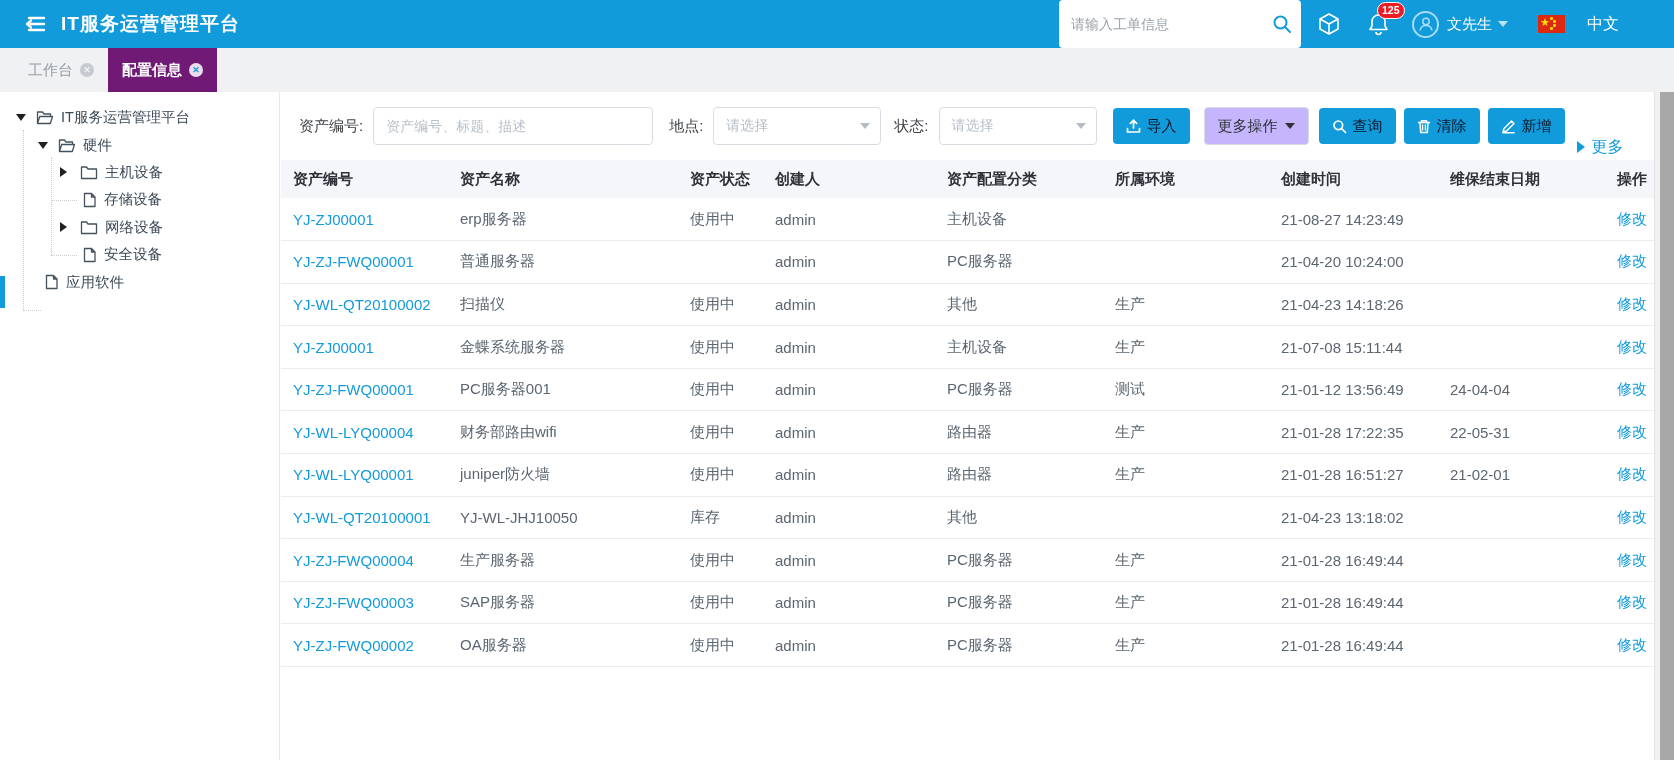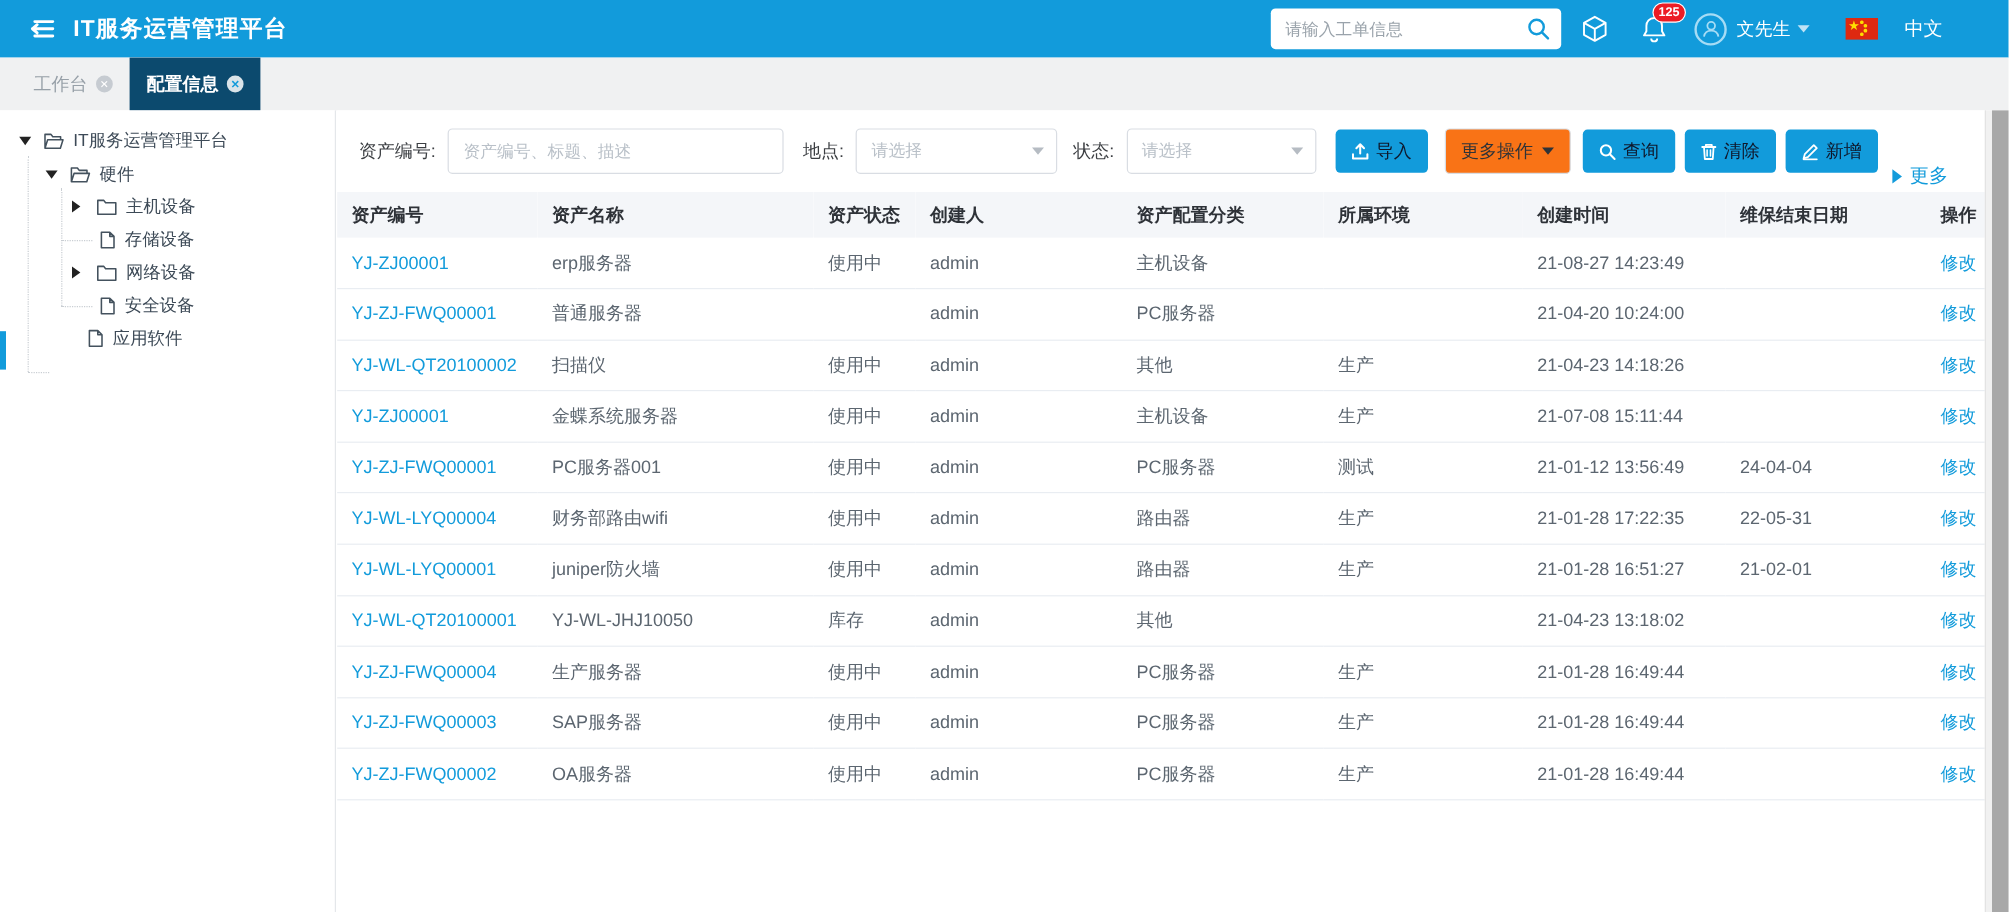--- a/index.html
+++ b/index.html
@@ -5,21 +5,21 @@
   * { margin:0; padding:0; box-sizing:border-box; }
   html,body { width:1674px; height:760px; }
   body { font-family:"Liberation Sans","DejaVu Sans",sans-serif; background:#fff; }
   .app { position:relative; width:1674px; height:760px; overflow:hidden; background:#fff; }
 
   
   .topbar { position:absolute; left:0; top:0; width:100%; height:48px; background:#129bdb;
             display:flex; align-items:center; padding:0 55px 0 20px; }
   .collapse-btn { width:26px; height:22px; cursor:pointer; flex:none; }
   .app-title { color:#fff; font-size:19px; font-weight:bold; margin-left:15px; letter-spacing:1px; white-space:nowrap; }
-  .hsearch { margin-left:auto; width:242px; height:34px; background:#fff; border-radius:4px;
+  .hsearch { margin-left:auto; width:242px; height:48px; background:#fff; border-radius:4px;
              display:flex; align-items:center; padding:0 8px 0 12px; }
   .hsearch input { border:none; outline:none; flex:1; font-size:14px; color:#333; min-width:0;
                    font-family:inherit; }
   .hsearch input::placeholder { color:#9aa3ab; }
   .top-ic { flex:none; display:flex; align-items:center; justify-content:center; cursor:pointer; }
   .cube-ic { margin-left:16px; }
   .bell-wrap { position:relative; margin-left:26px; }
   .badge { position:absolute; top:-10px; left:10px; background:#ec1c24; color:#fff; font-size:10.5px;
            font-weight:bold; line-height:13px; padding:1px 4px; border-radius:9px; border:1.5px solid #fff; }
   .avatar { margin-left:22px; width:27px; height:27px; border-radius:50%; border:2px solid #a6dcf5;
@@ -29,60 +29,60 @@
                 border-top:6px solid #bfe3f6; margin-left:6px; cursor:pointer; }
   .flag { position:relative; width:27px; height:18px; background:#de2910; margin-left:30px; flex:none; }
   .flag .big-star { position:absolute; left:2px; top:-2px; color:#ffde00; font-size:11px; line-height:18px; }
   .flag .dot { position:absolute; width:2.5px; height:2.5px; background:#ffde00; border-radius:50%; }
   .lang { color:#fff; font-size:16px; margin-left:22px; cursor:pointer; white-space:nowrap; }
 
   
   .tabbar { position:absolute; left:0; top:48px; width:100%; height:44px; background:#f0f1f2;
             display:flex; align-items:stretch; padding-left:14px; }
   .tab { display:flex; align-items:center; padding:0 14px; font-size:15px; color:#97a0a8; cursor:pointer; }
-  .tab.active { background:#0c4a6e; color:#fff; font-weight:bold;font-family:Liberation Serif, serif; }
+  .tab.active { background:#701a75; color:#fff; font-weight:bold;font-family:Liberation Serif, serif; }
   .tab-close { width:14px; height:14px; border-radius:50%; background:#c6cbd1; color:#fff;
                font-size:9px; line-height:14px; text-align:center; margin-left:7px; cursor:pointer; }
   .tab.active .tab-close { background:rgba(255,255,255,.85); color:#129bdb; }
 
   
   .sidebar { position:absolute; left:0; top:92px; width:280px; bottom:0; background:#fff;
              border-right:1px solid #e4e7ea; }
   .tree { position:relative; padding-top:12px; }
   .tnode { height:27.4px; display:flex; align-items:center; font-size:14.5px; color:#3d4a57;
            cursor:pointer; white-space:nowrap; position:relative; z-index:1; }
   .tnode .caret { width:11px; margin-right:9px; flex:none; display:flex; }
   .caret-down { width:0; height:0; border-left:5.5px solid transparent; border-right:5.5px solid transparent;
                 border-top:7px solid #222; }
   .caret-right { width:0; height:0; border-top:5.5px solid transparent; border-bottom:5.5px solid transparent;
                  border-left:7px solid #222; }
   .tnode .nico { margin-right:7px; flex:none; display:flex; }
   .pl0 { padding-left:16px; } .pl1 { padding-left:38px; } .pl2 { padding-left:60px; }
-  .pl1leaf { padding-left:72px; } .pl2leaf { padding-left:82px; }
+  .pl1leaf { padding-left:44px; } .pl2leaf { padding-left:82px; }
   .guide { position:absolute; border-left:1px dotted #c9ced3; width:0; z-index:0; }
   .stub  { position:absolute; border-top:1px dotted #c9ced3; height:0; z-index:0; }
   .side-indicator { position:absolute; left:0; top:184px; width:5px; height:32px; background:#129bdb; }
 
   
   .main { position:absolute; left:281px; top:92px; width:1373px; bottom:0; background:#fff; }
 
   .filterbar { position:absolute; left:18px; top:15px; height:38px; display:flex; align-items:center; }
   .flabel { font-size:15px; color:#3c3f43; margin-right:10px; white-space:nowrap; }
   .finput { width:280px; height:38px; border:1px solid #d9dde3; border-radius:4px; padding:0 12px;
             font-size:14px; color:#333; outline:none; font-family:inherit; }
   .finput::placeholder { color:#b9c0c8; }
   .fselect { height:38px; border:1px solid #d9dde3; border-radius:4px; display:flex; align-items:center;
              padding:0 10px 0 12px; font-size:14px; color:#b9c0c8; cursor:pointer; background:#fff; }
   .fselect .ph { flex:1; }
   .sel-caret { width:0; height:0; border-left:5px solid transparent; border-right:5px solid transparent;
                border-top:6px solid #b6bcc3; margin-left:8px; }
   .btn { height:36px; border:none; border-radius:4px; font-size:15px; display:flex; align-items:center;
          justify-content:center; cursor:pointer; font-family:inherit; white-space:nowrap; }
   .btn-blue { background:#129bdb; color:#0f172a; padding:0 13px; }
-  .btn-white { background:#f97316; color:#2f3338; border:1px solid #d9dde3; padding:18px 13px; }
+  .btn-white { background:#c4b5fd; color:#2f3338; border:1px solid #d9dde3; padding:18px 13px; }
   .btn svg { margin-right:6px; }
   .drop-caret { width:0; height:0; border-left:5px solid transparent; border-right:5px solid transparent;
                 border-top:6px solid #2f3338; margin-left:7px; }
   .more-link { display:flex; align-items:center; color:#129bdb; font-size:16px; cursor:pointer; margin-left:12px;margin-top:42px; }
   .more-play { width:0; height:0; border-top:6px solid transparent; border-bottom:6px solid transparent;
                border-left:8px solid #129bdb; margin-right:7px; }
 
   
   .tablewrap { position:absolute; left:0; top:68px; width:1373px; }
   table { border-collapse:collapse; table-layout:fixed; width:1373px; }

